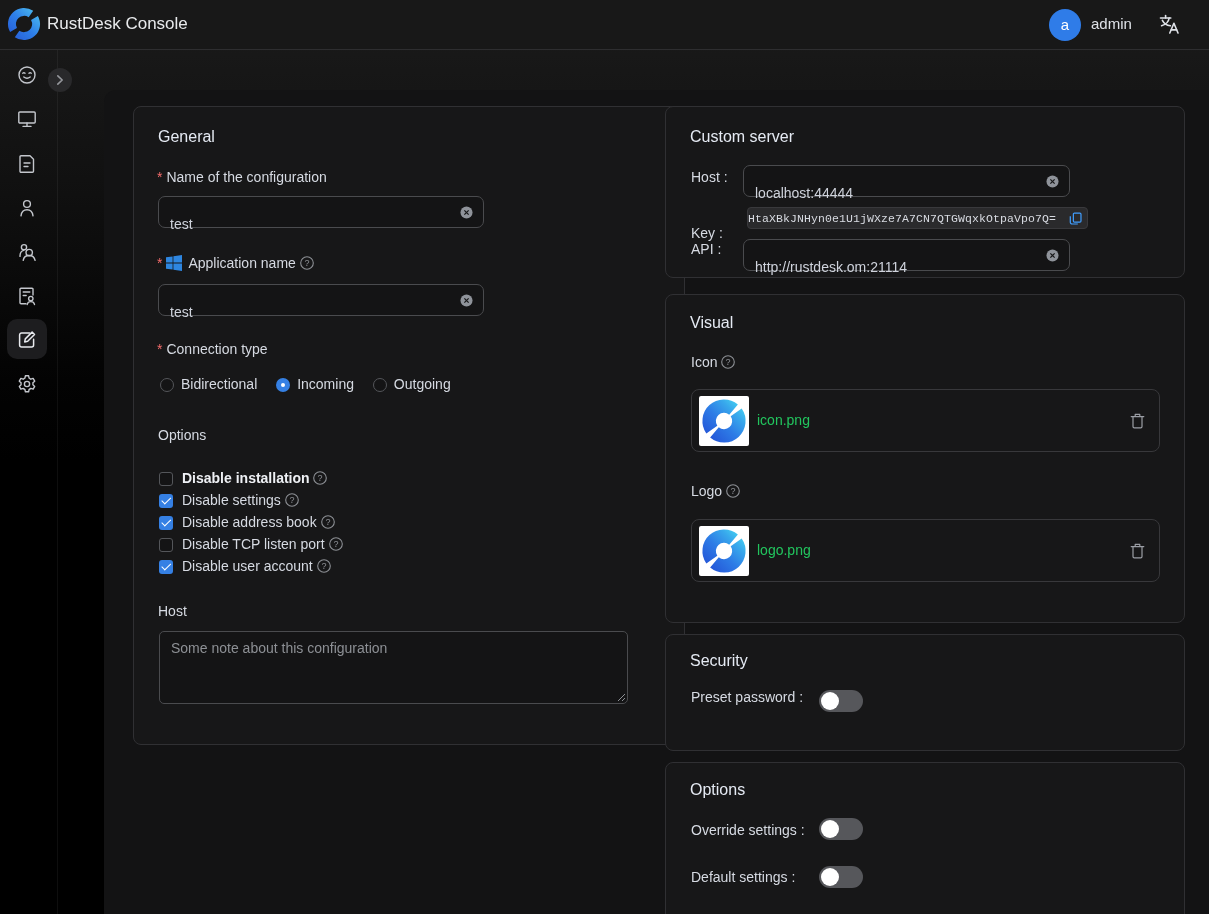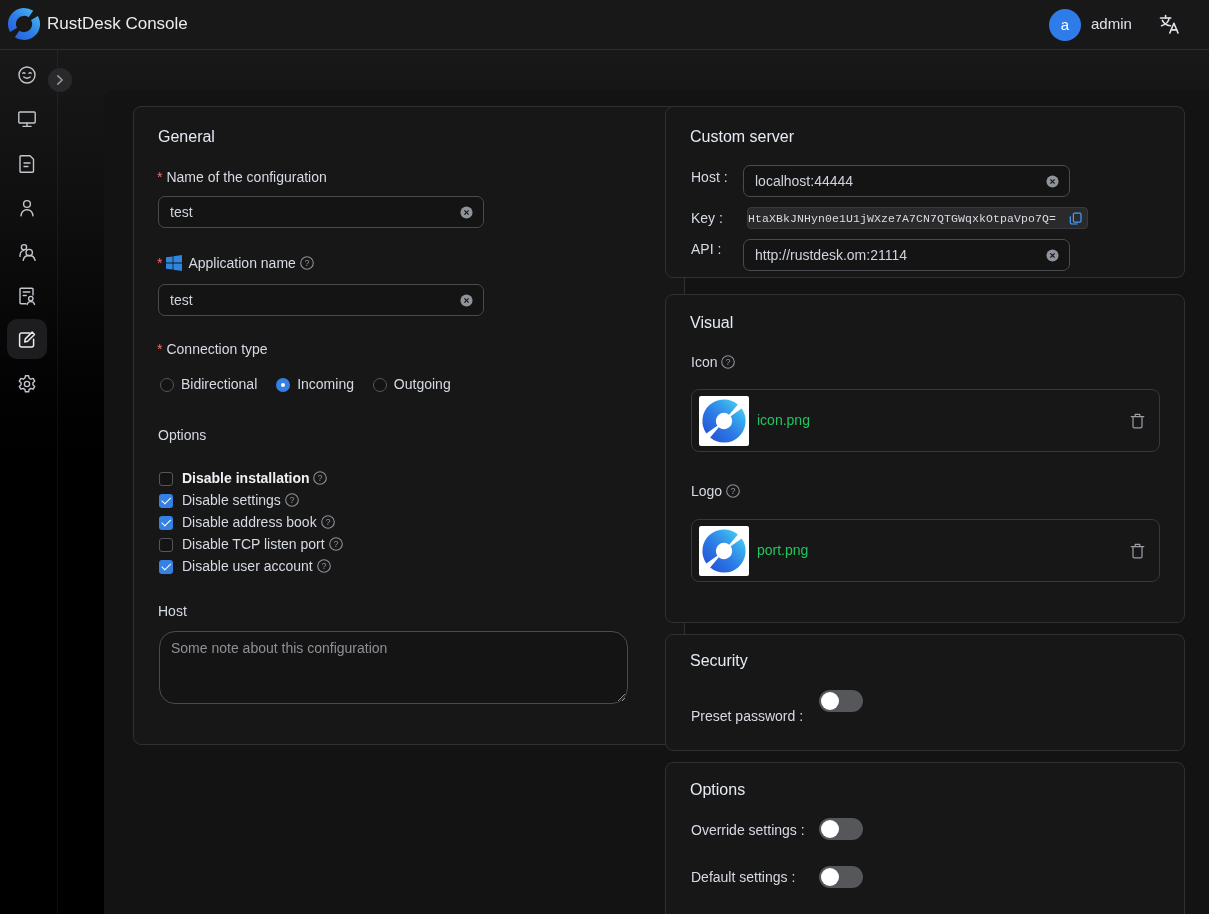--- a/index.html
+++ b/index.html
@@ -11,21 +11,21 @@
            background:#181818; border-bottom:1px solid #2e2e30; z-index:5; }
   #sidebar { position:absolute; left:0; top:50px; width:58px; height:864px;
              border-right:1px solid rgba(255,255,255,0.055); }
   #panel { position:absolute; left:104px; top:90px; width:1105px; height:824px;
            background:#131314; border-top-left-radius:12px; }
   .card { position:absolute; background:#171718; border:1px solid #303033; border-radius:8px; }
   .ctitle { position:absolute; left:24px; font-size:16px; color:#e5eaf3; }
   .lbl { position:absolute; font-size:14px; color:#d6dae2; white-space:nowrap; }
   .red { color:#f56c6c; margin-right:4px; }
   .inp { position:absolute; border:1px solid #4a4b4e; border-radius:7px; background:#141415;
-         color:#cfd3dc; font-size:14px; line-height:30px; padding:0 30px 0 11px; white-space:nowrap; }
+         color:#cfd3dc; font-size:14px; line-height:30px; padding:12px 30px 0 11px; white-space:nowrap; }
   .clear { position:absolute; right:10px; top:50%; margin-top:-6.5px; width:13px; height:13px; }
   .q { display:inline-block; vertical-align:-2px; }
   .toggle { position:absolute; width:44px; height:22px; border-radius:11px; background:#56575b; }
   .toggle::after { content:""; position:absolute; left:2px; top:2px; width:18px; height:18px;
                    border-radius:50%; background:#fff; }
   .icon-row { position:absolute; left:25px; width:469px; height:63px;
               border:1px solid #38383b; border-radius:8px; background:#171718; }
   .fsq { position:absolute; left:7px; top:6px; width:50px; height:50px; background:#fff; border-radius:2px; }
   .flink { position:absolute; left:65px; top:50%; margin-top:-9px; font-size:14px; color:#22c55e; }
   .trash { position:absolute; right:14px; top:50%; margin-top:-8px; }
@@ -99,38 +99,38 @@
       </svg>
   </div>
   <div class="lbl" style="left:25px;top:451px">
     <span class="cbon"></span>Disable user account
     <svg class="q" width="14" height="14" viewBox="0 0 14 14">
         <circle cx="7" cy="7" r="6.3" fill="none" stroke="#8d9095" stroke-width="1.1"></circle>
         <text x="7" y="10" font-size="9" fill="#8d9095" text-anchor="middle" font-family="Liberation Sans">?</text>
       </svg>
   </div>
   <div class="lbl" style="left:24px;top:496px">Host</div>
-  <div style="position:absolute;left:25px;top:524px;width:469px;height:73px;border:1px solid #4a4b4e;border-radius:16px;background:#141415">
+  <div style="position:absolute;left:25px;top:524px;width:469px;height:73px;border:1px solid #4a4b4e;border-radius:5px;background:#141415">
     <div style="position:absolute;left:11px;top:8px;font-size:14px;color:#8d9095">Some note about this configuration</div>
     <svg style="position:absolute;right:1px;bottom:1px" width="9" height="9" viewBox="0 0 9 9">
         <path d="M8 1 L1 8 M8 5 L5 8" stroke="#8d9095" stroke-width="1"></path>
       </svg>
   </div>
 </div>
 
 <div class="card" style="left:665px;top:106px;width:520px;height:172px">
   <div class="ctitle" style="top:21px">Custom server</div>
   <div class="lbl" style="left:25px;top:62px">Host :</div>
   <div class="inp" style="left:77px;top:58px;width:327px;height:32px">localhost:44444
     <svg class="clear" viewBox="0 0 14 14">
         <circle cx="7" cy="7" r="6.5" fill="#8f939a"></circle>
         <path d="M4.7 4.7 L9.3 9.3 M9.3 4.7 L4.7 9.3" stroke="#171718" stroke-width="1.3"></path>
       </svg>
   </div>
-  <div class="lbl" style="left:25px;top:103px">Key :</div>
+  <div class="lbl" style="left:25px;top:118px">Key :</div>
   <div style="position:absolute;left:81px;top:100px;width:341px;height:22px;background:#2a2a2c;border-radius:4px;border:1px solid #39393c">
     <div style="position:absolute;left:0;top:4px;font-family:'Liberation Mono',monospace;font-size:11.5px;color:#d8dbe2;letter-spacing:0.1px;white-space:nowrap">HtaXBkJNHyn0e1U1jWXze7A7CN7QTGWqxkOtpaVpo7Q=</div>
     <svg style="position:absolute;right:5px;top:4px" width="13" height="13" viewBox="0 0 14 14">
       <g stroke="#409eff" stroke-width="1.3" fill="none" stroke-linejoin="round">
         <rect x="4.7" y="1.2" width="8.2" height="9.6" rx="1.2"></rect>
         <path d="M9.5 12.9 H3.2 a1.8 1.8 0 0 1 -1.8 -1.8 V4.5"></path>
       </g>
     </svg>
   </div>
   <div class="lbl" style="left:25px;top:134px">API :</div>
@@ -180,34 +180,34 @@
         <text x="7" y="10" font-size="9" fill="#8d9095" text-anchor="middle" font-family="Liberation Sans">?</text>
       </svg>
   </div>
   <div class="icon-row" style="top:224px">
     <div class="fsq">
       <svg style="position:absolute;left:2px;top:2px" width="46" height="46" viewBox="0 0 48 48">
         <path d="M 33.96 12.13 A 15.5 15.5 0 0 0 11.30 32.90" fill="none" stroke="url(#rg2)" stroke-width="14" stroke-linecap="butt"></path>
         <path d="M 14.04 35.87 A 15.5 15.5 0 0 0 36.70 15.10" fill="none" stroke="url(#rg2)" stroke-width="14" stroke-linecap="butt"></path>
       </svg>
     </div>
-    <div class="flink">port.png</div>
+    <div class="flink">logo.png</div>
     <svg class="trash" width="15" height="16" viewBox="0 0 15 16">
         <g stroke="#9b9ea5" stroke-width="1.2" fill="none" stroke-linecap="round" stroke-linejoin="round">
           <path d="M1.2 3.6 H13.8"></path>
           <path d="M5.2 3.4 V1.4 H9.8 V3.4"></path>
           <path d="M3 3.8 V13.6 A1.3 1.3 0 0 0 4.3 14.9 H10.7 A1.3 1.3 0 0 0 12 13.6 V3.8"></path>
         </g>
       </svg>
   </div>
 </div>
 
 <div class="card" style="left:665px;top:634px;width:520px;height:117px">
   <div class="ctitle" style="top:17px">Security</div>
-  <div class="lbl" style="left:25px;top:73px">Preset password :</div>
+  <div class="lbl" style="left:25px;top:54px">Preset password :</div>
   <div class="toggle" style="left:153px;top:55px"></div>
 </div>
 
 <div class="card" style="left:665px;top:762px;width:520px;height:240px">
   <div class="ctitle" style="top:18px">Options</div>
   <div class="lbl" style="left:25px;top:59px">Override settings :</div>
   <div class="toggle" style="left:153px;top:55px"></div>
   <div class="lbl" style="left:25px;top:106px">Default settings :</div>
   <div class="toggle" style="left:153px;top:103px"></div>
 </div>

